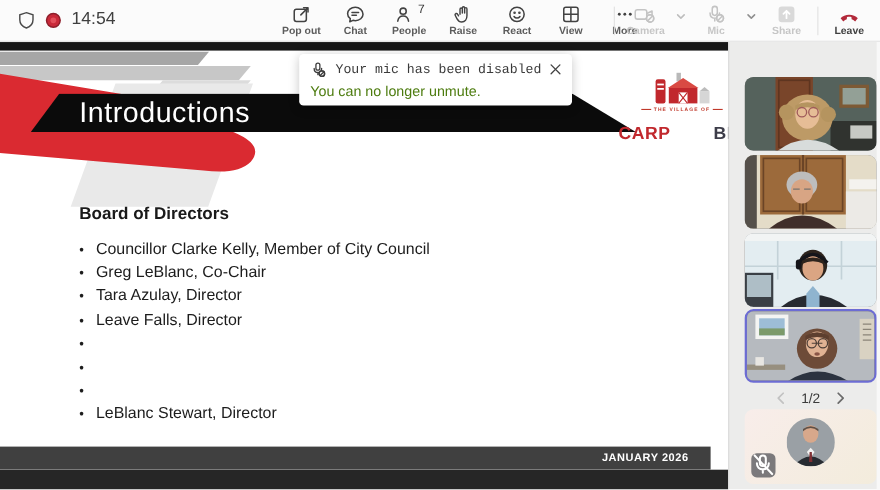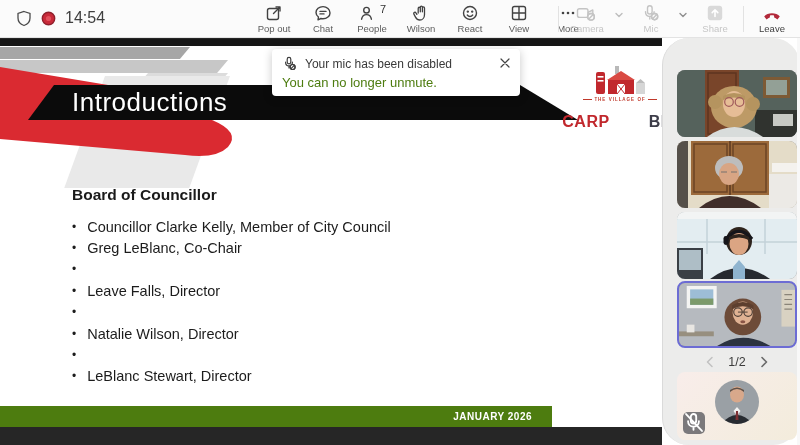--- a/index.html
+++ b/index.html
@@ -10,21 +10,21 @@
     -webkit-font-smoothing: antialiased;
   }
 
   
   .toolbar { position:absolute; top:0; left:0; width:800px; height:38px; background:#fbfbfb; border-bottom:1px solid #e3e3e3; z-index:40; }
   .tb-left { position:absolute; left:16px; top:9px; display:flex; align-items:center; gap:9px; }
   .tb-time { font-size:16px; color:#3f3f3f; }
   .tb-center { position:absolute; left:254px; top:2px; display:flex; gap:9px; }
   .tb-right { position:absolute; right:8px; top:2px; display:flex; align-items:flex-start; gap:5px; }
   .icon-btn { display:flex; flex-direction:column; align-items:center; gap:0px; min-width:40px; padding:1px 2px; cursor:pointer; background:none; border:none; }
-  .icon-btn .lbl { font-size:9.5px; color:#5c5c5c; white-space:nowrap; }
+  .icon-btn .lbl { font-size:9.5px; color:#5c5c5c; white-space:nowrap;font-weight:bold; }
   .icon-btn.disabled .lbl { color:#c6c6c6; }
   .icon-row { height:20px; display:flex; align-items:center; gap:2px; }
   .people-count { font-size:11px; color:#333; margin-top:-8px; }
   .vdiv { width:1px; height:26px; background:#e2e2e2; margin:4px 3px 0; }
   .chev-btn { margin-top:6px; cursor:pointer; }
 
   
   .stage { position:absolute; left:0; top:38px; width:662px; height:407px; background:#262626; }
   .stage-topbar { position:absolute; top:1px; left:0; width:662px; height:7px; background:#161616; }
   .slide { position:absolute; top:8px; left:0; width:662px; height:381px; background:#ffffff; overflow:hidden; }
@@ -47,33 +47,33 @@
   .logo-tagline .dash { width:9px; height:1px; background:#c0392b; }
   .logo-tagline .tg { font-size:4.5px; letter-spacing:1px; color:#c0392b; font-weight:bold; white-space:nowrap; }
   .logo-name { display:flex; gap:3px; align-items:baseline; margin-top:11px; }
   .logo-name .carp { color:#c1282d; font-weight:bold; font-size:16px; letter-spacing:0.5px; }
   .logo-name .bia { color:#3d3d49; font-weight:bold; font-size:16px; letter-spacing:0.5px;padding-left:36px; }
 
   .board-heading { position:absolute; left:72px; top:140px; font-size:15.5px; font-weight:bold; color:#1a1a1a; z-index:4; }
   .bullet-list { position:absolute; left:72px; top:170px; z-index:4; list-style:none; }
   .bullet-list li { font-size:14.5px; color:#1c1c1c; height:21.4px; display:flex; align-items:center; }
   .bullet-list li .dot { font-size:12px; margin-right:11px; position:relative; top:0px; }
-  .slide-footer { position:absolute; left:0; bottom:0; width:552px; height:21px; background:#4d7c0f; z-index:5; display:flex; align-items:center; justify-content:flex-end;padding-left:22px; }
+  .slide-footer { position:absolute; left:0; bottom:0; width:646px; height:21px; background:#404040; z-index:5; display:flex; align-items:center; justify-content:flex-end;padding-left:22px; }
   .slide-footer .d { color:#ffffff; font-size:10px; font-weight:bold; letter-spacing:0.5px; padding-right:20px; }
 
   
   .toast { position:absolute; left:272px; top:49px; width:248px; height:47px; background:#ffffff; border-radius:4px;
     box-shadow:0 2px 10px rgba(0,0,0,0.22); z-index:60; padding:7px 10px 0 10px; }
-  .toast-row { display:flex; align-items:flex-end; gap:8px; }
+  .toast-row { display:flex; align-items:flex-start; gap:8px;font-family:Liberation Mono, monospace; }
   .toast-title { font-size:12px; color:#3a3a3a; }
   .toast-close { position:absolute; right:9px; top:8px; cursor:pointer; line-height:0; }
   .toast-sub { font-size:13px; color:#4d7c0f; margin-top:4px; }
 
   
-  .sidebar { position:absolute; left:662px; top:38px; width:138px; height:407px; background:#ececeb; border-left:1px solid #dadada;border-radius:27px; }
+  .sidebar { position:absolute; left:662px; top:38px; width:138px; height:407px; background:#ececeb; border-left:1px solid #dadada; }
   .tile { position:absolute; left:14px; width:120px; height:67px; border-radius:8px; overflow:hidden; cursor:pointer; background:#888; }
   .tile svg { display:block; width:100%; height:100%; }
   .tile.active { border:2.5px solid #6c6cd4; }
   .pagination { position:absolute; left:14px; top:314px; width:120px; height:20px; display:flex; align-items:center; justify-content:center; gap:13px; }
   .pag-num { font-size:12.5px; color:#3c3c3c; }
   .pag-btn { cursor:pointer; line-height:0; }
   .tile-self { background:linear-gradient(135deg,#f8edea 0%,#f3ecdc 100%); }
   .avatar-wrap { position:absolute; left:38px; top:8px; width:44px; height:44px; border-radius:50%; overflow:hidden; }
   .mute-badge { position:absolute; left:6px; bottom:6px; width:22px; height:22px; background:rgba(95,95,100,0.82); border-radius:5px; display:flex; align-items:center; justify-content:center; }
   .sb-scroll { position:absolute; right:0; top:0; width:3px; height:407px; background:#f8f8f8; }
@@ -127,21 +127,21 @@
         <span class="people-count">7</span>
       </span>
       <span class="lbl">People</span>
     </button>
     <button class="icon-btn">
       <span class="icon-row">
         <svg width="20" height="20" viewBox="0 0 20 20" fill="none" stroke="#424242" stroke-width="1.3" stroke-linecap="round" stroke-linejoin="round">
             <path d="M7.2 10V5.4c0-.65.48-1.15 1.05-1.15s1.05.5 1.05 1.15V8.8M9.3 8.8V4.3c0-.65.48-1.15 1.05-1.15s1.05.5 1.05 1.15V8.8M11.4 8.8V5.1c0-.65.48-1.15 1.05-1.15s1.05.5 1.05 1.15v6.3c0 3.1-1.9 5.6-4.7 5.6-2.2 0-3.3-1.1-4.3-2.9l-1.6-3c-.38-.74-.1-1.5.55-1.8.6-.25 1.2 0 1.5.55l.9 1.5"></path>
           </svg>
       </span>
-      <span class="lbl">Wilson</span>
+      <span class="lbl">Raise</span>
     </button>
     <button class="icon-btn">
       <span class="icon-row">
         <svg width="20" height="20" viewBox="0 0 20 20" fill="none" stroke="#424242" stroke-width="1.4" stroke-linecap="round" stroke-linejoin="round">
             <circle cx="10" cy="10" r="6.5"></circle>
             <circle cx="7.8" cy="8.6" r="0.5" fill="#424242"></circle>
             <circle cx="12.2" cy="8.6" r="0.5" fill="#424242"></circle>
             <path d="M7.3 12c.7.95 1.6 1.45 2.7 1.45s2-.5 2.7-1.45"></path>
           </svg>
       </span>
@@ -259,44 +259,44 @@
         <span class="dash"></span>
         <span class="tg">THE VILLAGE OF</span>
         <span class="dash"></span>
       </div>
       <div class="logo-name">
         <span class="carp">CARP</span>
         <span class="bia">BIA</span>
       </div>
     </div>
 
-    <div class="board-heading">Board of Councillor</div>
+    <div class="board-heading">Board of Directors</div>
 
     <ul class="bullet-list">
       <li>
           <span class="dot">•</span>
           <span>Councillor Clarke Kelly, Member of City Council</span>
         </li>
       <li>
           <span class="dot">•</span>
           <span>Greg LeBlanc, Co-Chair</span>
         </li>
       <li>
           <span class="dot">•</span>
+          <span>Tara Azulay, Director</span>
         </li>
       <li>
           <span class="dot">•</span>
           <span>Leave Falls, Director</span>
         </li>
       <li>
           <span class="dot">•</span>
         </li>
       <li>
           <span class="dot">•</span>
-          <span>Natalie Wilson, Director</span>
         </li>
       <li>
           <span class="dot">•</span>
         </li>
       <li>
           <span class="dot">•</span>
           <span>LeBlanc Stewart, Director</span>
         </li>
     </ul>
 

